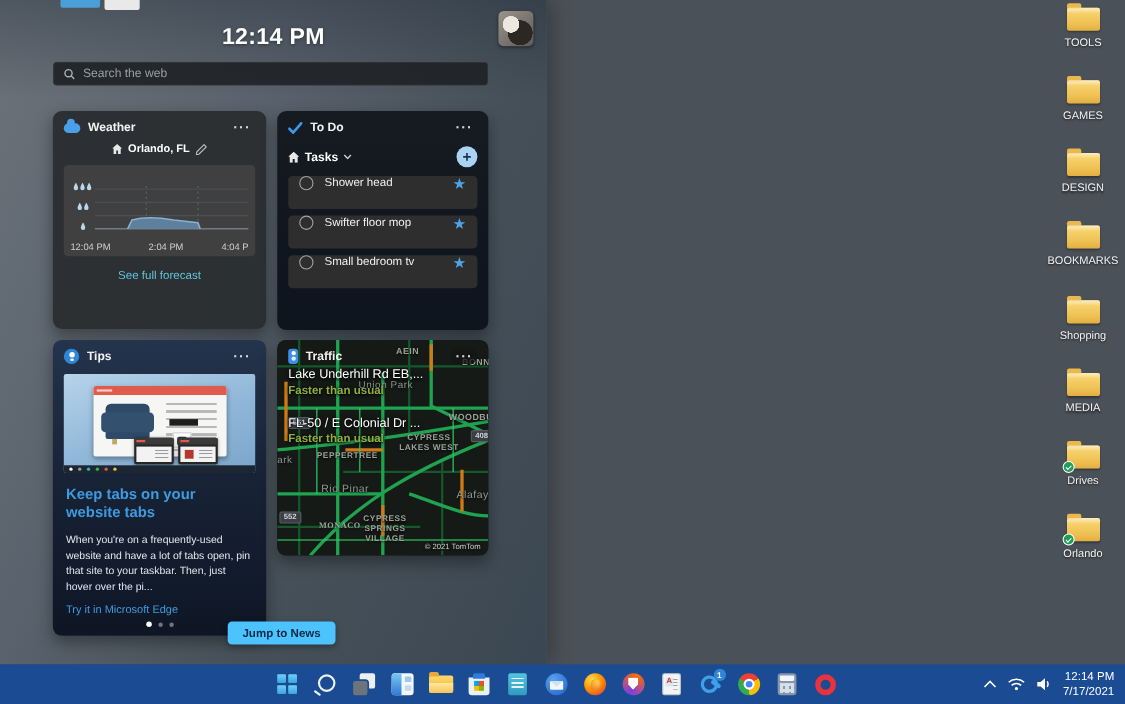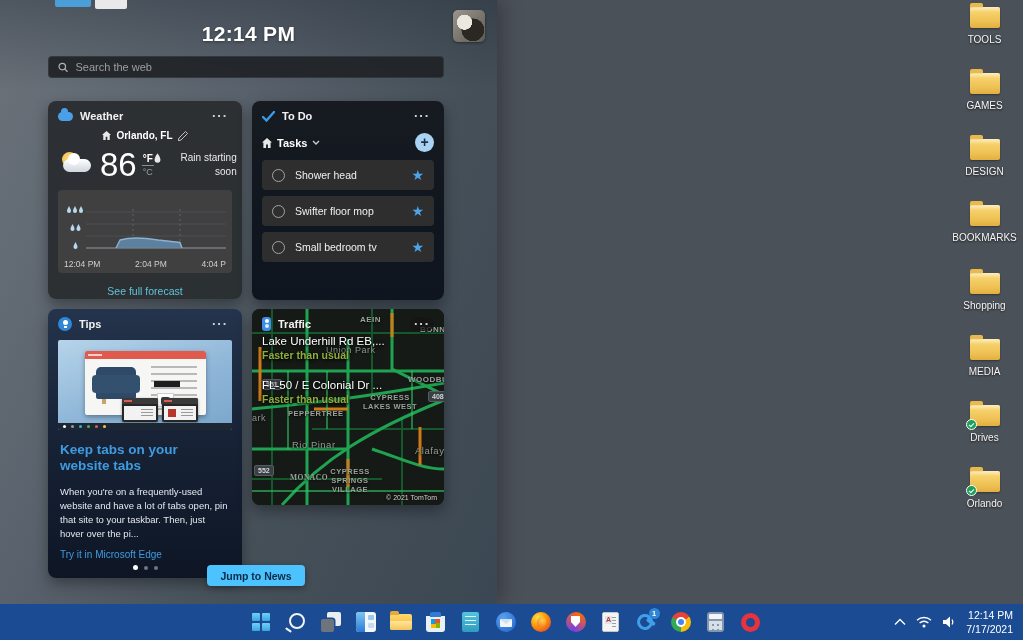--- a/index.html
+++ b/index.html
@@ -72,21 +72,21 @@
 
   
   .todo { left:252px; top:101px; width:192px; height:199px;
     background:linear-gradient(180deg,#171b21,#10161f 60%,#0e151f); }
   .t-row2 { display:flex; align-items:center; padding:4px 10px 2px; }
   .t-list { display:flex; align-items:center; gap:5px; color:#fff; font-size:11px; font-weight:700; cursor:pointer; }
   .t-add { margin-left:auto; width:19px; height:19px; border-radius:50%; background:#a9d2f3;
     color:#15334d; font-size:14px; font-weight:700; display:flex; align-items:center; justify-content:center;
     cursor:pointer; line-height:1; padding-bottom:1px; }
   .task { margin:6px 10px 0; height:30px; background:#2e2e2e; border-radius:4px;
-    display:flex; align-items:center; padding:0 10px; gap:10px; cursor:pointer; }
+    display:flex; align-items:flex-start; padding:0 10px; gap:10px; cursor:pointer; }
   .task-cb { width:13px; height:13px; border:1.4px solid #a0a4a8; border-radius:50%; flex:none; cursor:pointer; }
   .task-label { color:#f0f0f0; font-size:10.5px; }
   .task-star { margin-left:auto; color:#4da3e8; font-size:14px; cursor:pointer; line-height:1; }
 
   
   .tips { left:48px; top:309px; width:194px; height:269px;
     background:linear-gradient(180deg,#24344c,#182337 45%,#0e1625); }
   .bulb { width:14px; height:14px; border-radius:50%; background:#2f86d6; position:relative; flex:none; }
   .bulb::before { content:""; position:absolute; left:4.5px; top:3px; width:5px; height:5px; border-radius:50%; background:#fff; }
   .bulb::after { content:""; position:absolute; left:5.5px; top:8.5px; width:3px; height:2.5px; background:#fff; }
@@ -258,38 +258,20 @@
     </div>
     <div class="w-loc">
       <svg width="9" height="9" viewBox="0 0 10 10">
           <path d="M5 0L0 4.5h1.4V10h2.7V6.5h1.8V10h2.7V4.5H10Z" fill="#e8e8e8"></path>
         </svg>
       <span class="w-loc-name">Orlando, FL</span>
       <svg width="10" height="10" viewBox="0 0 10 10">
           <path d="M0 10l1-3 6.5-6.5 2 2L3 9Z" fill="none" stroke="#c0c0c0" stroke-width="1"></path>
         </svg>
     </div>
-    <div class="w-temp-row">
-      <span class="w-icon">
-          <i class="w-sun"></i>
-          <i class="w-cl"></i>
-        </span>
-      <span class="w-deg">86</span>
-      <span class="w-units">
-        <span class="w-f">°F</span>
-        <span class="w-div"></span>
-        <span class="w-c">°C</span>
-      </span>
-      <span class="w-cond">
-        <svg width="7" height="10" viewBox="0 0 12 16" style="margin-top:2px">
-            <path d="M6 0C6 0 1 7 1 11a5 5 0 0 0 10 0C11 7 6 0 6 0Z" fill="#e8e8e8"></path>
-          </svg>
-        <span class="w-cond-text">Rain starting soon</span>
-      </span>
-    </div>
     <div class="w-chartbox">
       <div class="w-chart-top">
         <div class="w-drops">
           <svg width="18" height="8" viewBox="0 0 36 16">
               <g fill="#b7d9ee">
                 <path d="M6 0C6 0 2 7 2 10a4 4 0 0 0 8 0C10 7 6 0 6 0Z"></path>
                 <path d="M18 0C18 0 14 7 14 10a4 4 0 0 0 8 0C22 7 18 0 18 0Z"></path>
                 <path d="M30 0C30 0 26 7 26 10a4 4 0 0 0 8 0C34 7 30 0 30 0Z"></path>
               </g>
             </svg>

